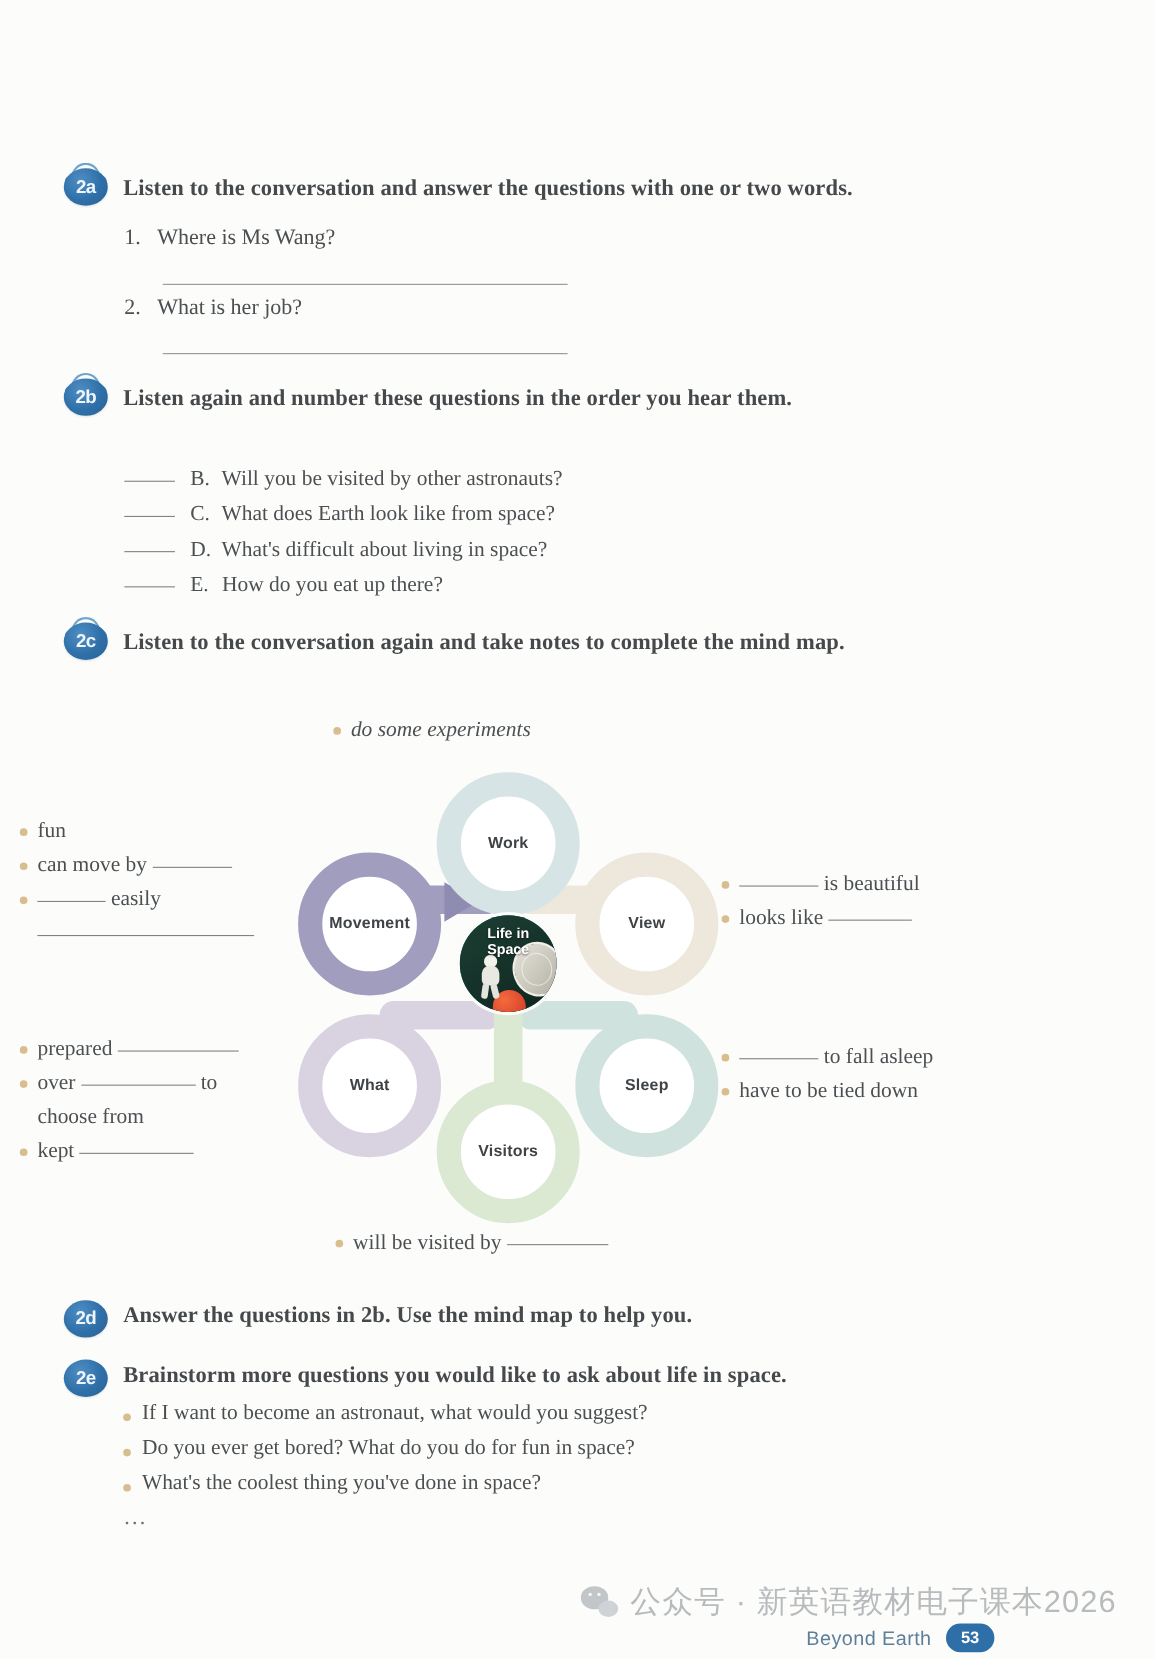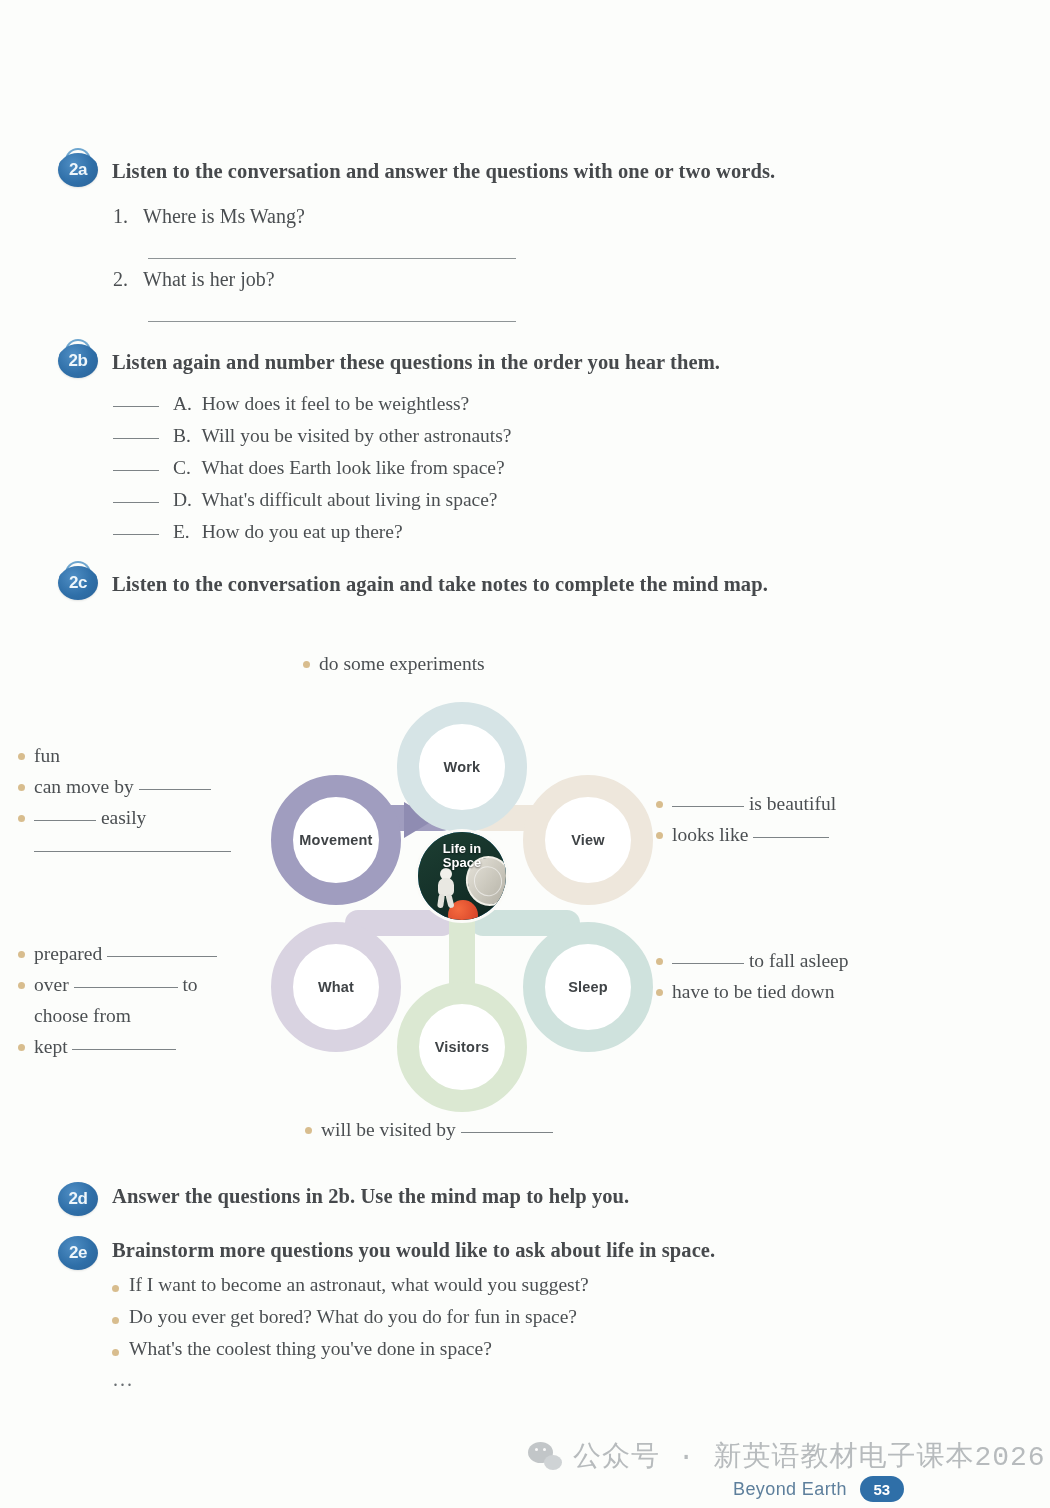--- a/index.html
+++ b/index.html
@@ -320,25 +320,20 @@
   <div class="badge" style="left:58px; top:338px;">
     <div class="hp-band"></div>
     <div class="hp-ear l"></div>
     <div class="hp-ear r"></div>
     <div class="disc">
       <span>2b</span>
     </div>
   </div>
   <div class="inst" style="left:112px; top:351px;">Listen again and number these questions in the order you hear them.</div>
 
-  <div class="lrow" style="left:113px; top:393px;">
-    <span class="blank"></span>
-    <span class="letter">A.</span>
-    <span>How does it feel to be weightless?</span>
-  </div>
   <div class="lrow" style="left:113px; top:425px;">
     <span class="blank"></span>
     <span class="letter">B.</span>
     <span>Will you be visited by other astronauts?</span>
   </div>
   <div class="lrow" style="left:113px; top:457px;">
     <span class="blank"></span>
     <span class="letter">C.</span>
     <span>What does Earth look like from space?</span>
   </div>
@@ -409,21 +404,21 @@
           <div class="body"></div>
         <div class="leg a"></div>
           <div class="leg b"></div>
       </div>
       <div class="ctext">
         <div>Life in</div>
         <div>Space</div>
       </div>
     </div>
 
-    <div class="ann" style="left:303px; top:28px;">
+    <div class="ann" style="left:303px; top:28px;font-style:italic;">
       <div class="li">do some experiments</div>
     </div>
 
     <div class="ann" style="left:18px; top:120px;">
       <div class="li">fun</div>
       <div class="li">
         can move by <span class="blank-s" style="width:72px;"></span>
       </div>
       <div class="li">
         <span class="blank-s" style="width:62px;"></span> easily
@@ -481,21 +476,21 @@
       <span>2e</span>
     </div>
   </div>
   <div class="inst" style="left:112px; top:1239px;">Brainstorm more questions you would like to ask about life in space.</div>
 
   <div class="brow" style="left:112px; top:1274px;">If I want to become an astronaut, what would you suggest?</div>
   <div class="brow" style="left:112px; top:1306px;">Do you ever get bored? What do you do for fun in space?</div>
   <div class="brow" style="left:112px; top:1338px;">What's the coolest thing you've done in space?</div>
   <div class="ellipsis" style="left:113px; top:1368px;">...</div>
 
-  <div class="wm" style="left:528px; top:1437px;font-family:Liberation Mono, monospace;">
+  <div class="wm" style="left:528px; top:1437px;">
     <div class="wechat">
       <div class="b1"></div>
         <div class="d d1"></div>
         <div class="d d2"></div>
         <div class="b2"></div>
     </div>
     <span>公众号 · 新英语教材电子课本2026</span>
   </div>
 
   <div class="footer-line" style="left:733px; top:1476px;">

